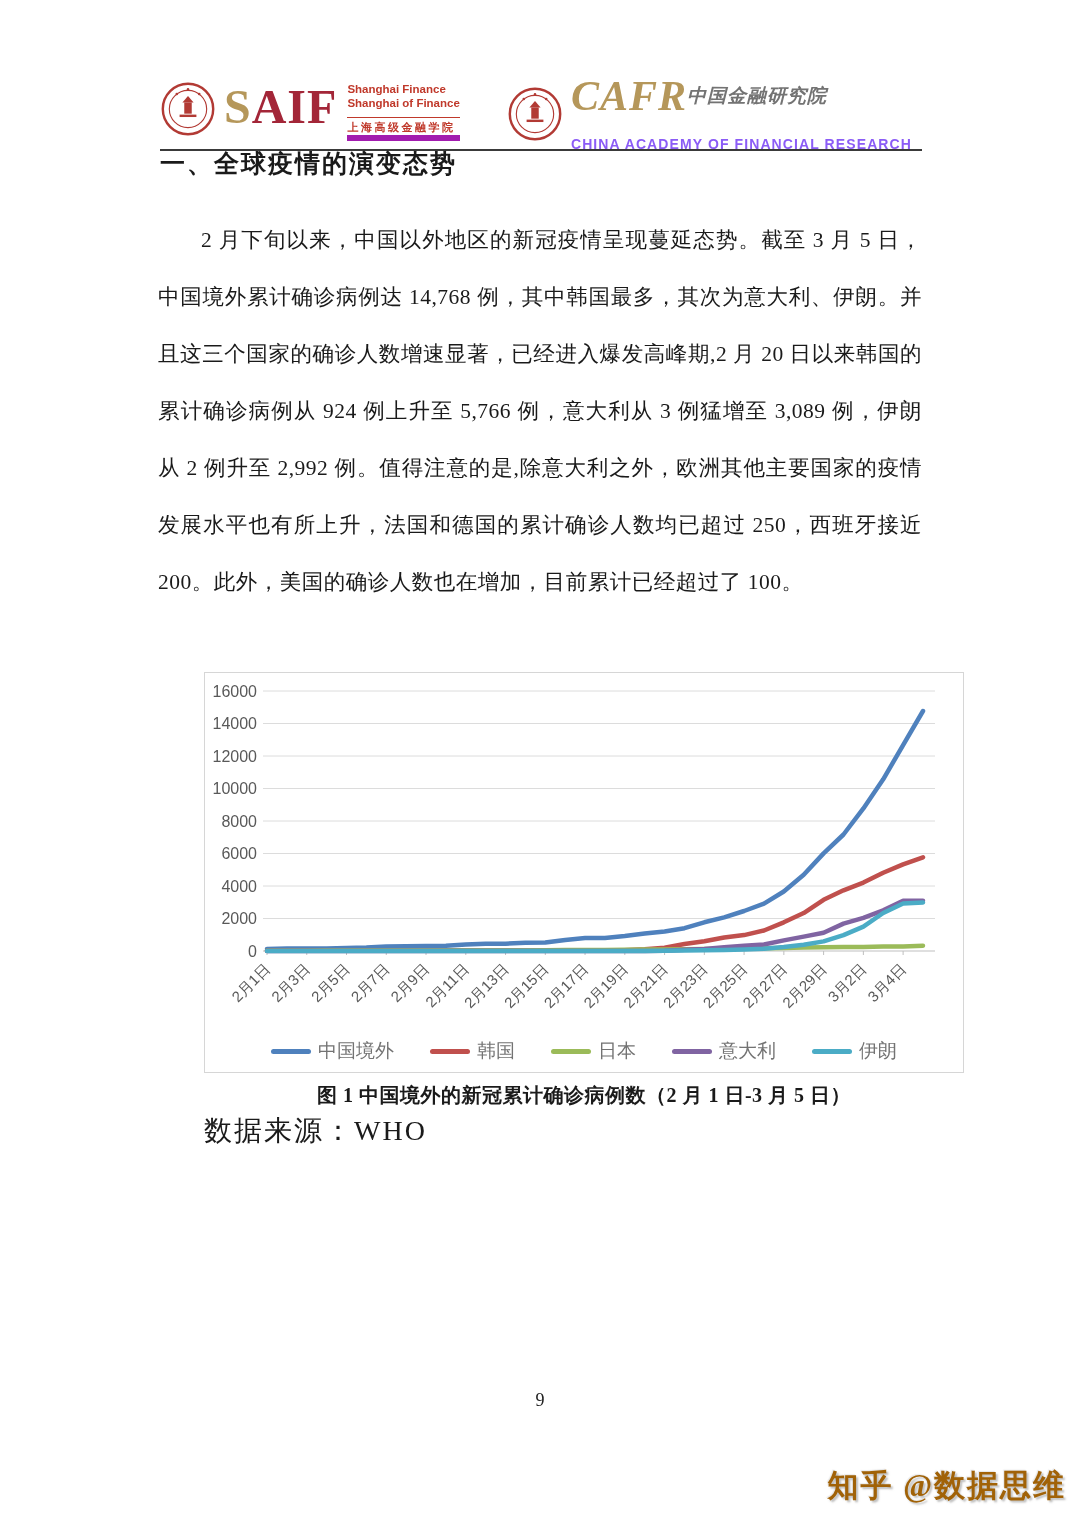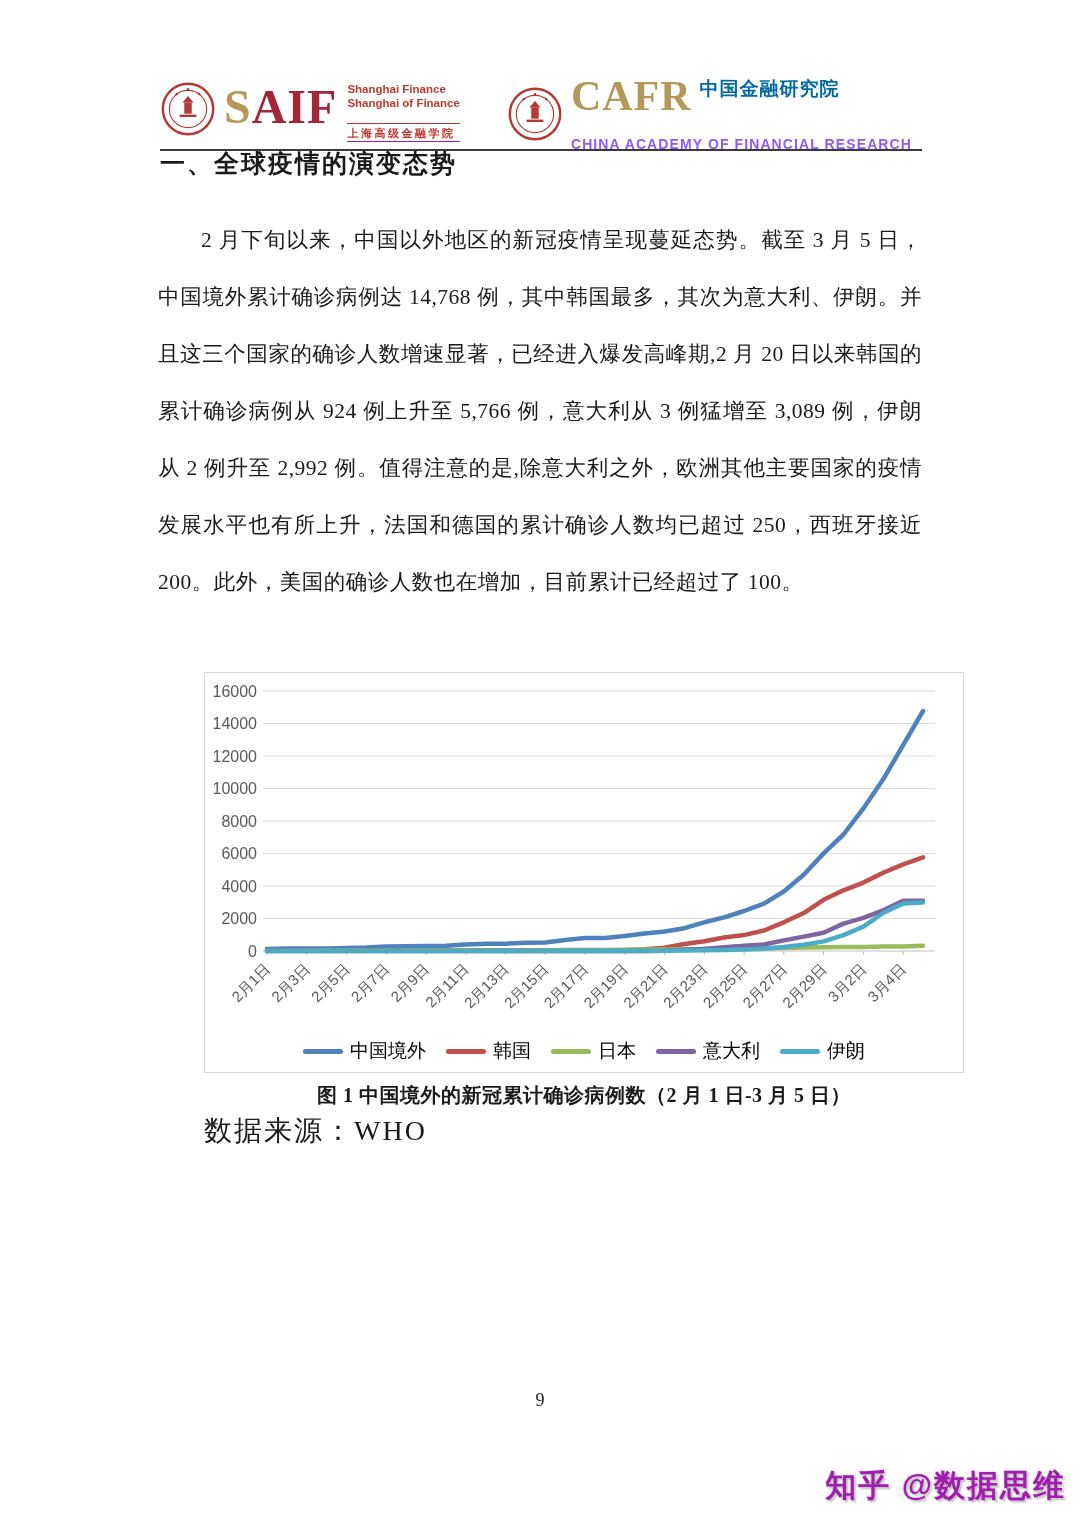--- a/index.html
+++ b/index.html
@@ -11,54 +11,54 @@
   
   .header { position:absolute; top:76px; left:160px; width:762px; height:70px;
             display:flex; justify-content:space-between; align-items:flex-start; }
   .logo { display:flex; align-items:center; }
   .seal { width:56px; height:56px; flex:0 0 auto; }
   .saif-acronym { font-size:48px; font-weight:bold; letter-spacing:1px; margin:0 10px 4px 8px; line-height:56px; }
   .saif-acronym .gold { color:#b5975a; }
   .saif-acronym .red  { color:#a32638; }
   .saif-text { font-family:"Liberation Sans",sans-serif; color:#c0392b; font-size:11.5px;
                font-weight:bold; line-height:14px; padding-top:6px; }
-  .saif-cn { border-top:1px solid #c0392b; border-bottom:1px solid #a21caf;
-             margin-top:13px; padding:2px 0 1px; letter-spacing:2.5px; font-size:11px; }
+  .saif-cn { border-top:1px solid #c0392b; border-bottom:6px solid #a21caf;
+             margin-top:7px; padding:2px 0 1px; letter-spacing:2.5px; font-size:11px; }
   .cafr { margin-right:10px; }
   .cafr-text { margin-left:8px; }
-  .cafr-row { display:flex; align-items:flex-start; }
+  .cafr-row { display:flex; align-items:center;font-style:italic; }
   .cafr-acronym { font-size:42px; font-weight:bold; color:#b5975a; line-height:40px; letter-spacing:1px; }
-  .cafr-cn { color:#0369a1; font-weight:bold; font-size:19px; margin-left:8px; letter-spacing:1px; }
+  .cafr-cn { color:#737373; font-weight:bold; font-size:19px; margin-left:0; letter-spacing:1px; }
   .cafr-en { font-family:"Liberation Sans",sans-serif; color:#8b5cf6; font-weight:bold;
              font-size:14px; letter-spacing:1.1px; margin-top:20px; }
   .rule { position:absolute; top:149px; left:160px; width:762px; border-top:2.5px solid #3a3a3a; }
   
   .heading { position:absolute; top:147px; left:160px; font-size:25px; font-weight:bold; letter-spacing:2px; }
   .body-p { position:absolute; left:158px; width:764px; font-size:21.5px; line-height:57px;
             text-align:justify; text-indent:2em; letter-spacing:0.5px; }
   .para1 { top:212px; }
   .para2 { top:1196px; }
   
   .figure { position:absolute; top:672px; left:204px; width:760px; height:401px;
             border:1px solid #d6d6d6; background:#fff; }
   .chart-svg { display:block; }
   .chart-text { font-family:"Liberation Sans",sans-serif; fill:#595959; }
   .legend { position:absolute; left:0; bottom:8px; width:100%; display:flex;
-            justify-content:center; align-items:center; gap:20px;
-            font-family:Liberation Sans, sans-serif; font-size:19px; color:#000000; }
+            justify-content:center; align-items:center; gap:36px;
+            font-family:Liberation Sans, sans-serif; font-size:19px; color:#737373; }
   .legend-item { display:flex; align-items:center; }
   .legend-swatch { display:inline-block; width:40px; height:5px; border-radius:3px; margin-right:7px; }
   .caption { position:absolute; top:1082px; left:204px; width:760px; text-align:center;
              font-size:20px; font-weight:bold; letter-spacing:0.5px; }
   .source  { position:absolute; top:1112px; left:204px; font-size:28px; letter-spacing:2px; }
   
   .pageno { position:absolute; top:1390px; left:0; width:100%; text-align:center; font-size:18px; color:#222; }
   .watermark { position:absolute; top:1465px; right:14px;
-               font-family:Liberation Sans, sans-serif; font-weight:bold; font-size:31px;
-               letter-spacing:2px; color:#a21caf;
+               font-family:Liberation Serif, serif; font-weight:bold; font-size:31px;
+               letter-spacing:2px; color:#a16207;
                text-shadow:2px 2px 2px rgba(140,140,140,.55), -1px -1px 1px rgba(200,200,200,.45); }
 </style>
 </head>
 <body>
 
 <div class="page">
 
   <div class="header">
     <div class="logo">
       <svg class="seal" viewBox="0 0 60 60">

